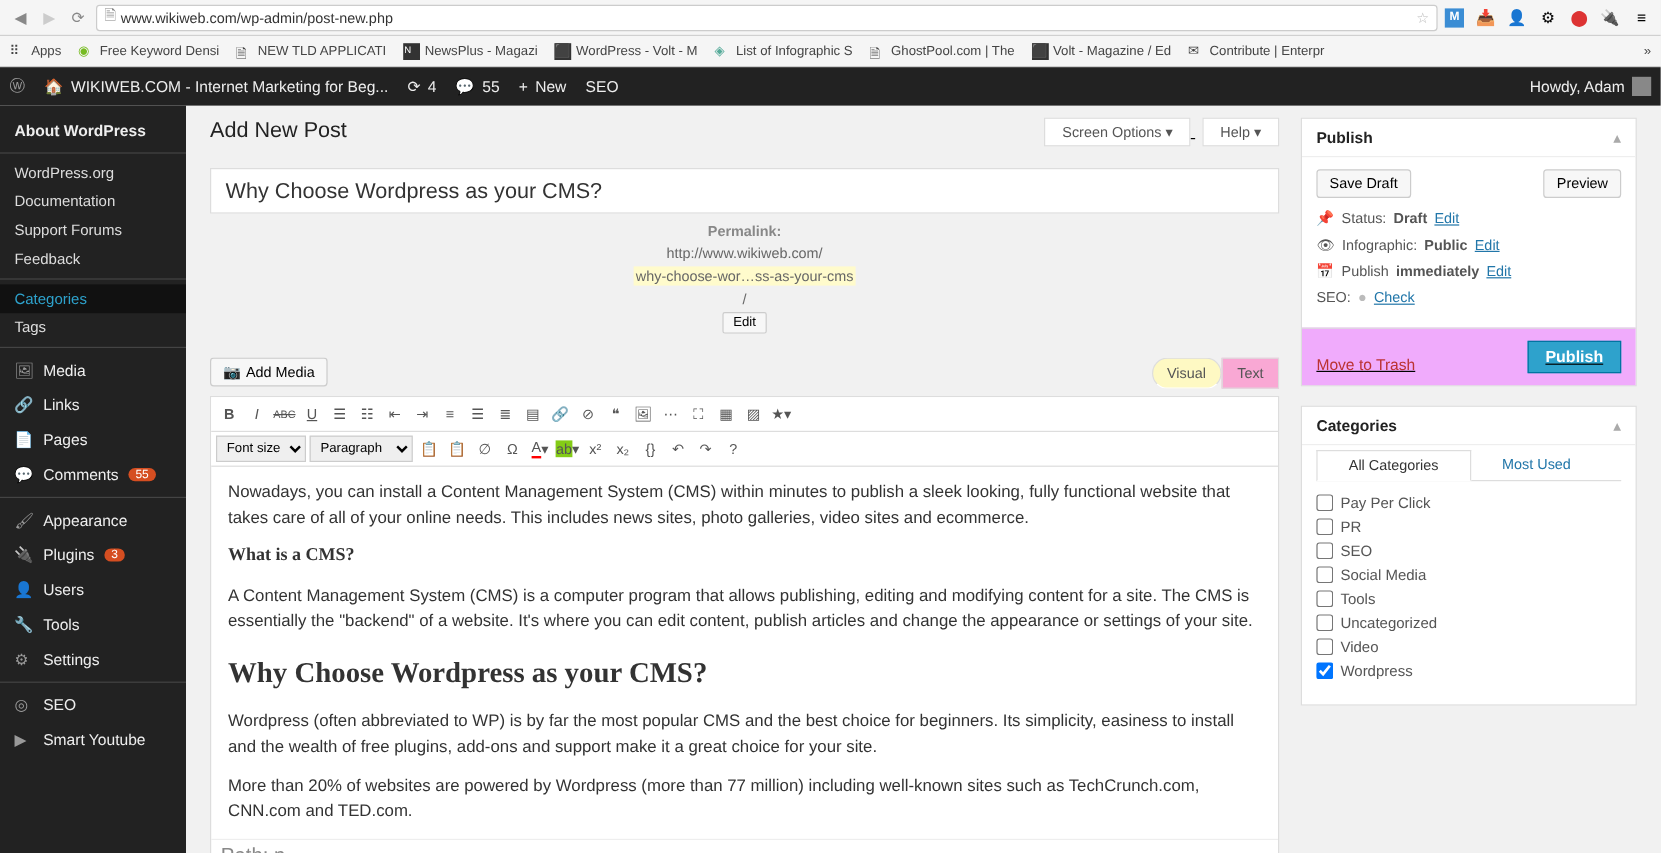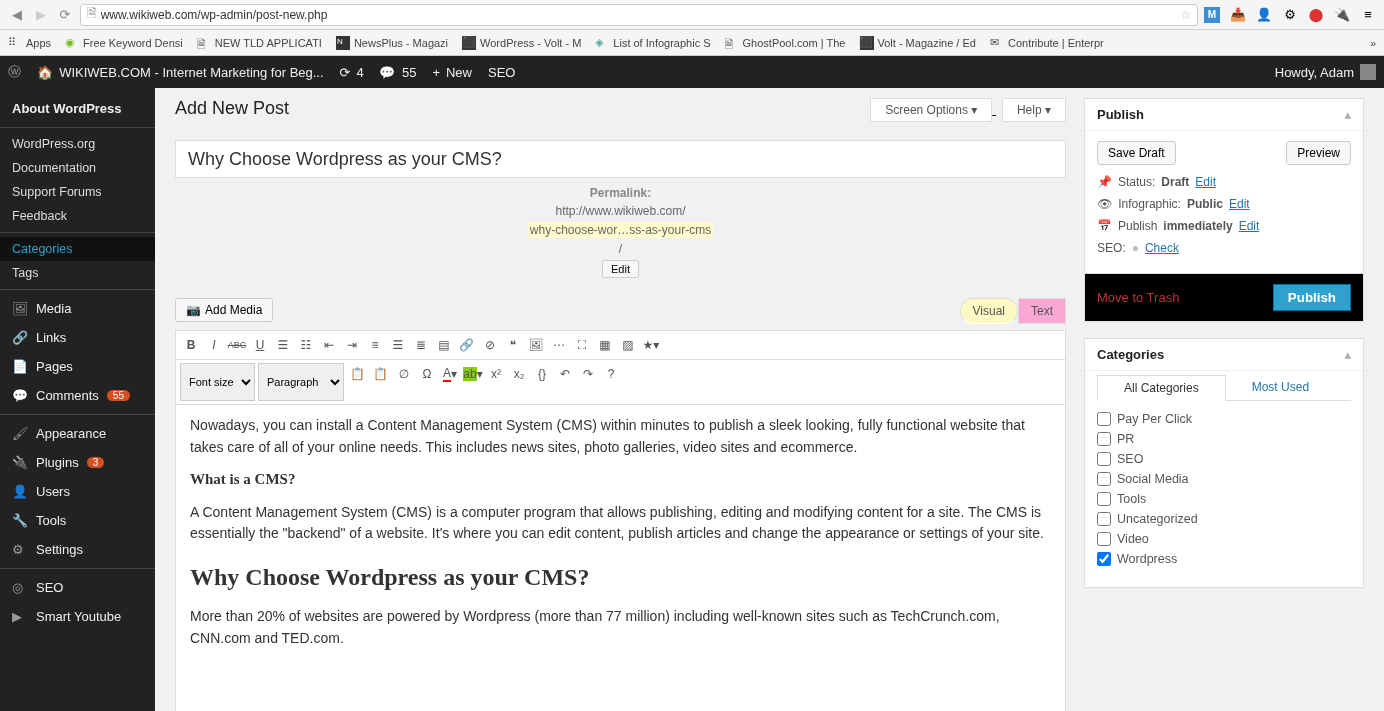--- a/index.html
+++ b/index.html
@@ -48,41 +48,41 @@
 .permalink-row button { font-size:11px; padding:2px 8px; border:1px solid #ccc; background:#f7f7f7; border-radius:2px; cursor:pointer; }
 
 .media-btn { border:1px solid #ccc; background:#f7f7f7; padding:4px 10px; font-size:12px; border-radius:3px; display:inline-flex; align-items:center; gap:4px; cursor:pointer; }
 .editor-tabs { float:right; }
 .editor-tab { display:inline-block; padding:5px 12px; font-size:12px; color:#555; border:1px solid #ddd; background:#f9a8d4; cursor:pointer; }
 .editor-tab.active { background:#fef9c3; border-bottom-color:#fff;border-radius:13px; }
 
 .editor-box { border:1px solid #ddd; background:#fff; margin-top:6px; }
 .toolbar { border-bottom:1px solid #ddd; padding:3px 4px; background:#fff; display:flex; flex-wrap:wrap; gap:1px; }
 .tb-btn { width:22px; height:22px; display:inline-flex; align-items:center; justify-content:center; color:#555; font-size:12px; cursor:pointer; border:1px solid transparent; }
-.tb-sel { height:38px; font-size:11px; border:1px solid #ccc; padding:0 4px; cursor:pointer; margin-right:2px; }
+.tb-sel { height:22px; font-size:11px; border:1px solid #ccc; padding:0 4px; cursor:pointer; margin-right:2px; }
 
 .editor-body { padding:10px 14px; font-family:Georgia,serif; font-size:14px; color:#333; line-height:1.55; height:310px; overflow:hidden; }
 .editor-body h3 { font-size:15px; font-weight:bold; margin:10px 0; font-family:Georgia,serif; }
 .editor-body h2 { font-size:24px; font-weight:bold; margin:14px 0 10px; font-family:Georgia,serif; }
 .editor-body p { margin-bottom:10px; }
 
 .status-bar { border-top:1px solid #ddd; padding:3px 8px; font-size:11px; color:#666; display:flex; justify-content:space-between; }
 .path-bar { border-top:1px solid #eee; padding:3px 8px; font-size:17px; color:#888; }
 
 .postbox { background:#fff; border:1px solid #ddd; margin-bottom:16px; }
 .postbox-header { padding:8px 12px; border-bottom:1px solid #eee; display:flex; justify-content:space-between; align-items:center; }
 .postbox-header h3 { font-size:13px; font-weight:bold; color:#222; }
 .postbox-body { padding:10px 12px; font-size:12px; color:#555; }
 .pub-row { display:flex; justify-content:space-between; margin-bottom:10px; }
 .btn { border:1px solid #ccc; background:#f7f7f7; padding:4px 10px; font-size:12px; border-radius:3px; cursor:pointer; }
 .btn-primary { background:#2ea2cc; color:#fff; border:1px solid #0074a2; padding:5px 14px; font-weight:bold; }
 .meta-row { display:flex; align-items:center; gap:6px; margin-bottom:8px; font-size:12px; }
 .meta-row a { color:#2176a9; text-decoration:underline; cursor:pointer; }
 .trash { color:#b33; cursor:pointer; }
-.pub-actions { border-top:1px solid #ddd; padding:10px 12px; display:flex; justify-content:space-between; align-items:center; background:#000000; }
+.pub-actions { border-top:1px solid #ddd; padding:10px 12px; display:flex; justify-content:space-between; align-items:flex-end; background:#f0abfc;text-decoration:underline; }
 
 .cat-tabs { display:flex; border-bottom:1px solid #ddd; font-size:12px; }
 .cat-tab { padding:5px 26px; cursor:pointer; color:#2176a9; }
 .cat-tab.active { border:1px solid #ddd; border-bottom:1px solid #fff; margin-bottom:-1px; color:#333; background:#fff; }
 .cat-list { padding:8px 0; }
 .cat-item { display:flex; align-items:center; gap:6px; padding:3px 0; font-size:12.5px; }
 .cat-item input { width:14px; height:14px; cursor:pointer; }
 
 .sep { color:#aaa; }
 </style>
@@ -322,20 +322,21 @@
           <span class="tb-btn">{}</span>
           <span class="tb-btn">↶</span>
           <span class="tb-btn">↷</span>
           <span class="tb-btn">?</span>
         </div>
         <div class="editor-body">
           <p>Nowadays, you can install a Content Management System (CMS) within minutes to publish a sleek looking, fully functional website that takes care of all of your online needs. This includes news sites, photo galleries, video sites and ecommerce.</p>
           <h3>What is a CMS?</h3>
           <p>A Content Management System (CMS) is a computer program that allows publishing, editing and modifying content for a site. The CMS is essentially the "backend" of a website. It's where you can edit content, publish articles and change the appearance or settings of your site.</p>
           <h2>Why Choose Wordpress as your CMS?</h2>
+          <p>Wordpress (often abbreviated to WP) is by far the most popular CMS and the best choice for beginners. Its simplicity, easiness to install and the wealth of free plugins, add-ons and support make it a great choice for your site.</p>
           <p>More than 20% of websites are powered by Wordpress (more than 77 million) including well-known sites such as TechCrunch.com, CNN.com and TED.com.</p>
         </div>
         <div class="path-bar">Path: p</div>
         <div class="status-bar">
           <span>Word count: 564</span>
           <span>Draft saved at 12:24:19 pm.</span>
         </div>
       </div>
     </div>
 

